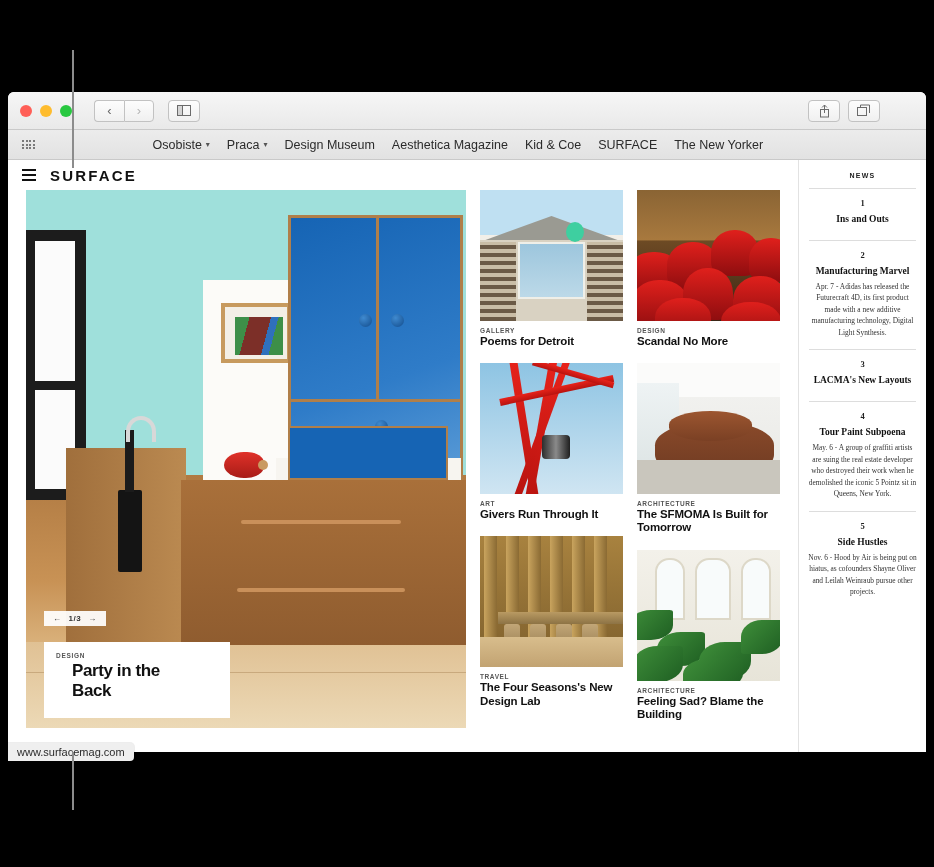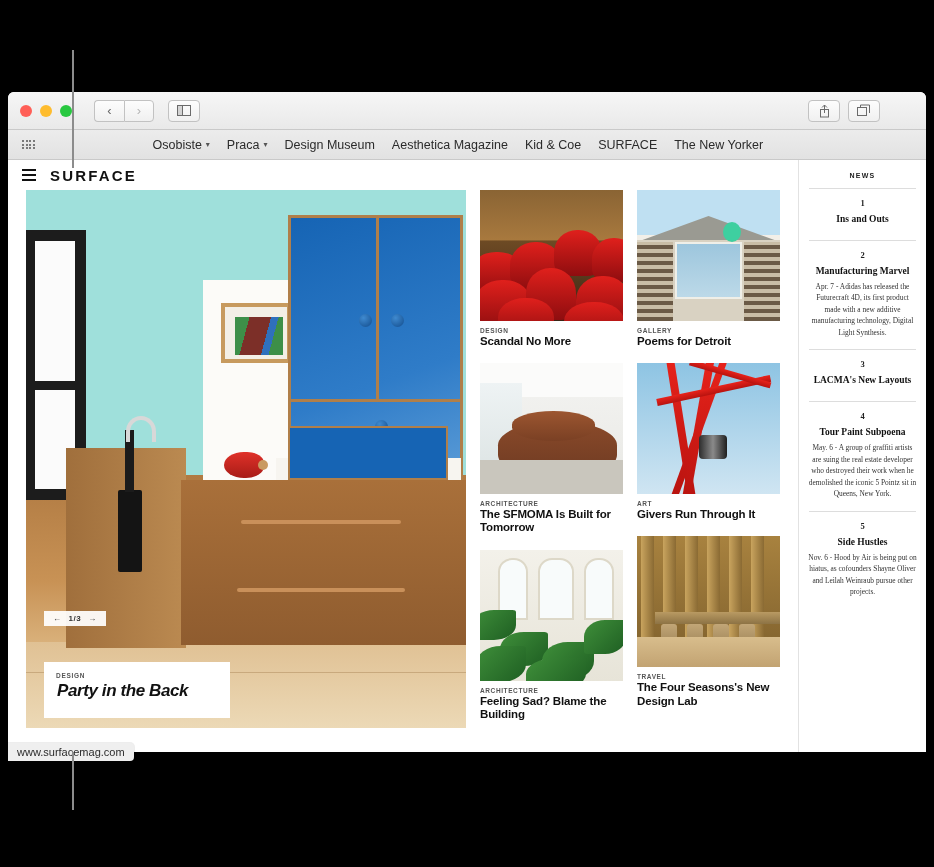--- a/index.html
+++ b/index.html
@@ -121,21 +121,21 @@
     position: absolute; left: 18px; bottom: 102px;
     background: rgba(255,255,255,.93); padding: 3px 9px;
     font-size: 8px; font-weight: 700; color: #333; letter-spacing: .5px;
     display: flex; gap: 7px; align-items: center;
   }
   .caption {
     position: absolute; left: 18px; bottom: 10px; width: 186px;
     background: #fff; padding: 10px 12px 13px;
   }
   .cap-kicker { font-size: 6.5px; font-weight: 700; letter-spacing: .7px; color: #555; }
-  .cap-title { font-size: 17px; font-weight: 700; color: #111; margin: 2px 1px 4px; letter-spacing: -.4px; font-style: italic; }
+  .cap-title { font-size: 17px; font-weight: 700; color: #111; margin: 2px 16px 4px; letter-spacing: -.4px; }
   .cap-sub { font-family: "Liberation Serif", serif; font-size: 10.5px; color: #1d1d1d; line-height: 1.35; }
 
   
   .news-label { text-align: center; font-size: 7px; font-weight: 700; letter-spacing: 1.2px; color: #222; padding: 12px 0 9px; }
   .news-sep { height: 1px; background: #ddd; margin: 0 10px; }
   .news-item { padding: 9px 9px 11px; text-align: center; }
   .news-num { font-family: "Liberation Serif", serif; font-size: 8.5px; font-weight: 700; color: #222; }
   .news-title { font-family: "Liberation Serif", serif; font-size: 9.5px; font-weight: 700; color: #111; margin: 6px 0 5px; }
   .news-body { font-family: "Liberation Serif", serif; font-size: 7.4px; color: #333; line-height: 1.55; }
 
@@ -366,67 +366,20 @@
             <div class="caption">
               <div class="cap-kicker">DESIGN</div>
               <div class="cap-title">Party in the Back</div>
             </div>
           </div>
 
           <div class="cards">
             <div class="col">
 
               <div class="card">
-                <div class="thumb t-seats">
-                  <i style="left:-10px;top:62px;width:54px;height:44px;"></i>
-                  <i style="left:30px;top:52px;width:52px;height:48px;"></i>
-                  <i style="left:74px;top:40px;width:48px;height:46px;"></i>
-                  <i style="left:112px;top:48px;width:44px;height:44px;"></i>
-                  <i style="left:-6px;top:90px;width:58px;height:50px;"></i>
-                  <i style="left:46px;top:78px;width:50px;height:52px;"></i>
-                  <i style="left:96px;top:86px;width:54px;height:50px;"></i>
-                  <i style="left:18px;top:108px;width:56px;height:40px;"></i>
-                  <i style="left:84px;top:112px;width:60px;height:40px;"></i>
-                </div>
-                <div class="kicker">DESIGN</div>
-                <div class="headline">Scandal No More</div>
-              </div>
-
-              <div class="card">
-                <div class="thumb t-serra">
-                  <span class="ceil"></span>
-                    <span class="win"></span>
-                  <span class="steel"></span>
-                    <span class="steel2"></span>
-                    <span class="fl"></span>
-                </div>
-                <div class="kicker">ARCHITECTURE</div>
-                <div class="headline">The SFMOMA Is Built for Tomorrow</div>
-              </div>
-
-              <div class="card">
-                <div class="thumb t-plants">
-                  <span class="w" style="left:18px;"></span>
-                  <span class="w" style="left:58px;width:36px;"></span>
-                  <span class="w" style="left:104px;"></span>
-                  <span class="leaf" style="left:-8px;top:60px;width:44px;height:30px;"></span>
-                  <span class="leaf" style="left:20px;top:82px;width:48px;height:34px;"></span>
-                  <span class="leaf" style="left:62px;top:92px;width:52px;height:38px;"></span>
-                  <span class="leaf" style="left:104px;top:70px;width:42px;height:34px;"></span>
-                  <span class="leaf" style="left:-4px;top:96px;width:50px;height:36px;"></span>
-                  <span class="leaf" style="left:46px;top:108px;width:60px;height:32px;"></span>
-                </div>
-                <div class="kicker">ARCHITECTURE</div>
-                <div class="headline">Feeling Sad? Blame the Building</div>
-              </div>
-            </div>
-
-            <div class="col">
-
-              <div class="card">
                 <div class="thumb t-house">
                   <span class="roof"></span>
                     <span class="body"></span>
                   <span class="lattice l1"></span>
                     <span class="lattice l2"></span>
                   <span class="glass"></span>
                     <span class="balloon"></span>
                 </div>
                 <div class="kicker">GALLERY</div>
                 <div class="headline">Poems for Detroit</div>
@@ -457,20 +410,67 @@
                   <span class="stool" style="left:24px;"></span>
                   <span class="stool" style="left:50px;"></span>
                   <span class="stool" style="left:76px;"></span>
                   <span class="stool" style="left:102px;"></span>
                   <span class="floor"></span>
                 </div>
                 <div class="kicker">TRAVEL</div>
                 <div class="headline">The Four Seasons's New Design Lab</div>
               </div>
             </div>
+
+            <div class="col">
+
+              <div class="card">
+                <div class="thumb t-seats">
+                  <i style="left:-10px;top:62px;width:54px;height:44px;"></i>
+                  <i style="left:30px;top:52px;width:52px;height:48px;"></i>
+                  <i style="left:74px;top:40px;width:48px;height:46px;"></i>
+                  <i style="left:112px;top:48px;width:44px;height:44px;"></i>
+                  <i style="left:-6px;top:90px;width:58px;height:50px;"></i>
+                  <i style="left:46px;top:78px;width:50px;height:52px;"></i>
+                  <i style="left:96px;top:86px;width:54px;height:50px;"></i>
+                  <i style="left:18px;top:108px;width:56px;height:40px;"></i>
+                  <i style="left:84px;top:112px;width:60px;height:40px;"></i>
+                </div>
+                <div class="kicker">DESIGN</div>
+                <div class="headline">Scandal No More</div>
+              </div>
+
+              <div class="card">
+                <div class="thumb t-serra">
+                  <span class="ceil"></span>
+                    <span class="win"></span>
+                  <span class="steel"></span>
+                    <span class="steel2"></span>
+                    <span class="fl"></span>
+                </div>
+                <div class="kicker">ARCHITECTURE</div>
+                <div class="headline">The SFMOMA Is Built for Tomorrow</div>
+              </div>
+
+              <div class="card">
+                <div class="thumb t-plants">
+                  <span class="w" style="left:18px;"></span>
+                  <span class="w" style="left:58px;width:36px;"></span>
+                  <span class="w" style="left:104px;"></span>
+                  <span class="leaf" style="left:-8px;top:60px;width:44px;height:30px;"></span>
+                  <span class="leaf" style="left:20px;top:82px;width:48px;height:34px;"></span>
+                  <span class="leaf" style="left:62px;top:92px;width:52px;height:38px;"></span>
+                  <span class="leaf" style="left:104px;top:70px;width:42px;height:34px;"></span>
+                  <span class="leaf" style="left:-4px;top:96px;width:50px;height:36px;"></span>
+                  <span class="leaf" style="left:46px;top:108px;width:60px;height:32px;"></span>
+                </div>
+                <div class="kicker">ARCHITECTURE</div>
+                <div class="headline">Feeling Sad? Blame the Building</div>
+              </div>
+            </div>
           </div>
 
         </div>
       </div>
 
       <div class="newsrail">
         <div class="news-label">NEWS</div>
         <div class="news-sep"></div>
         <div>
             <div class="news-item">

